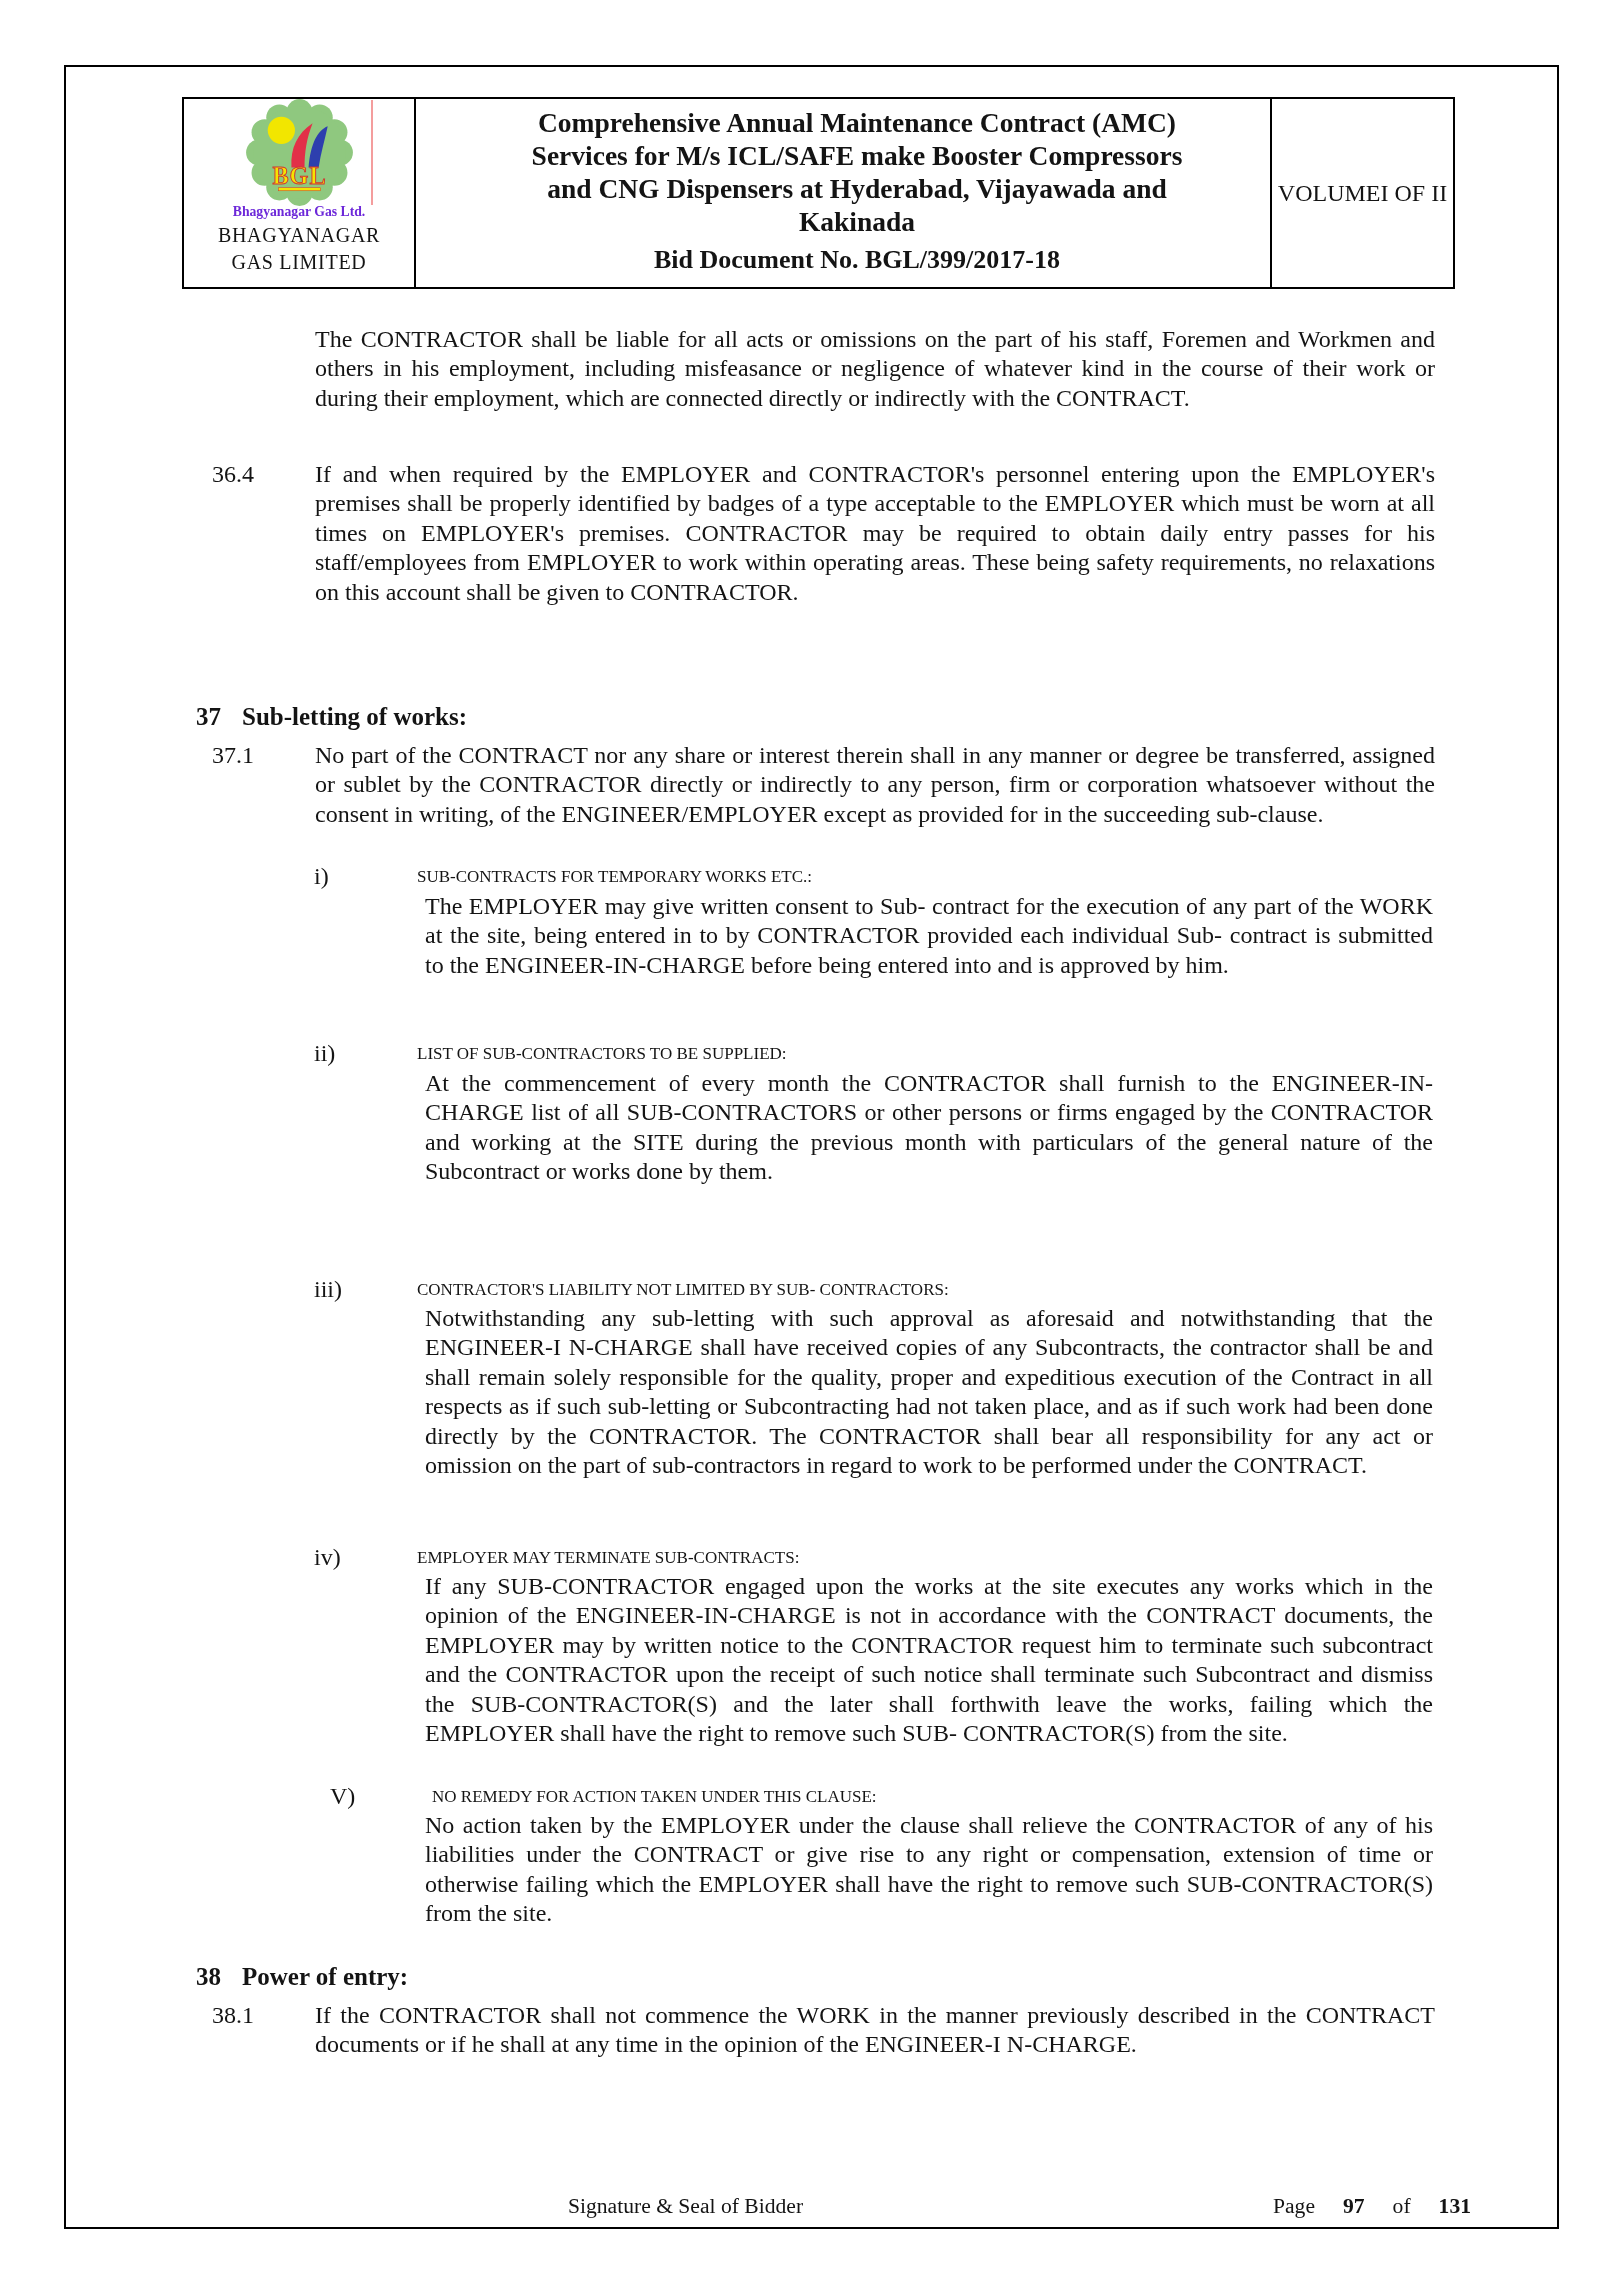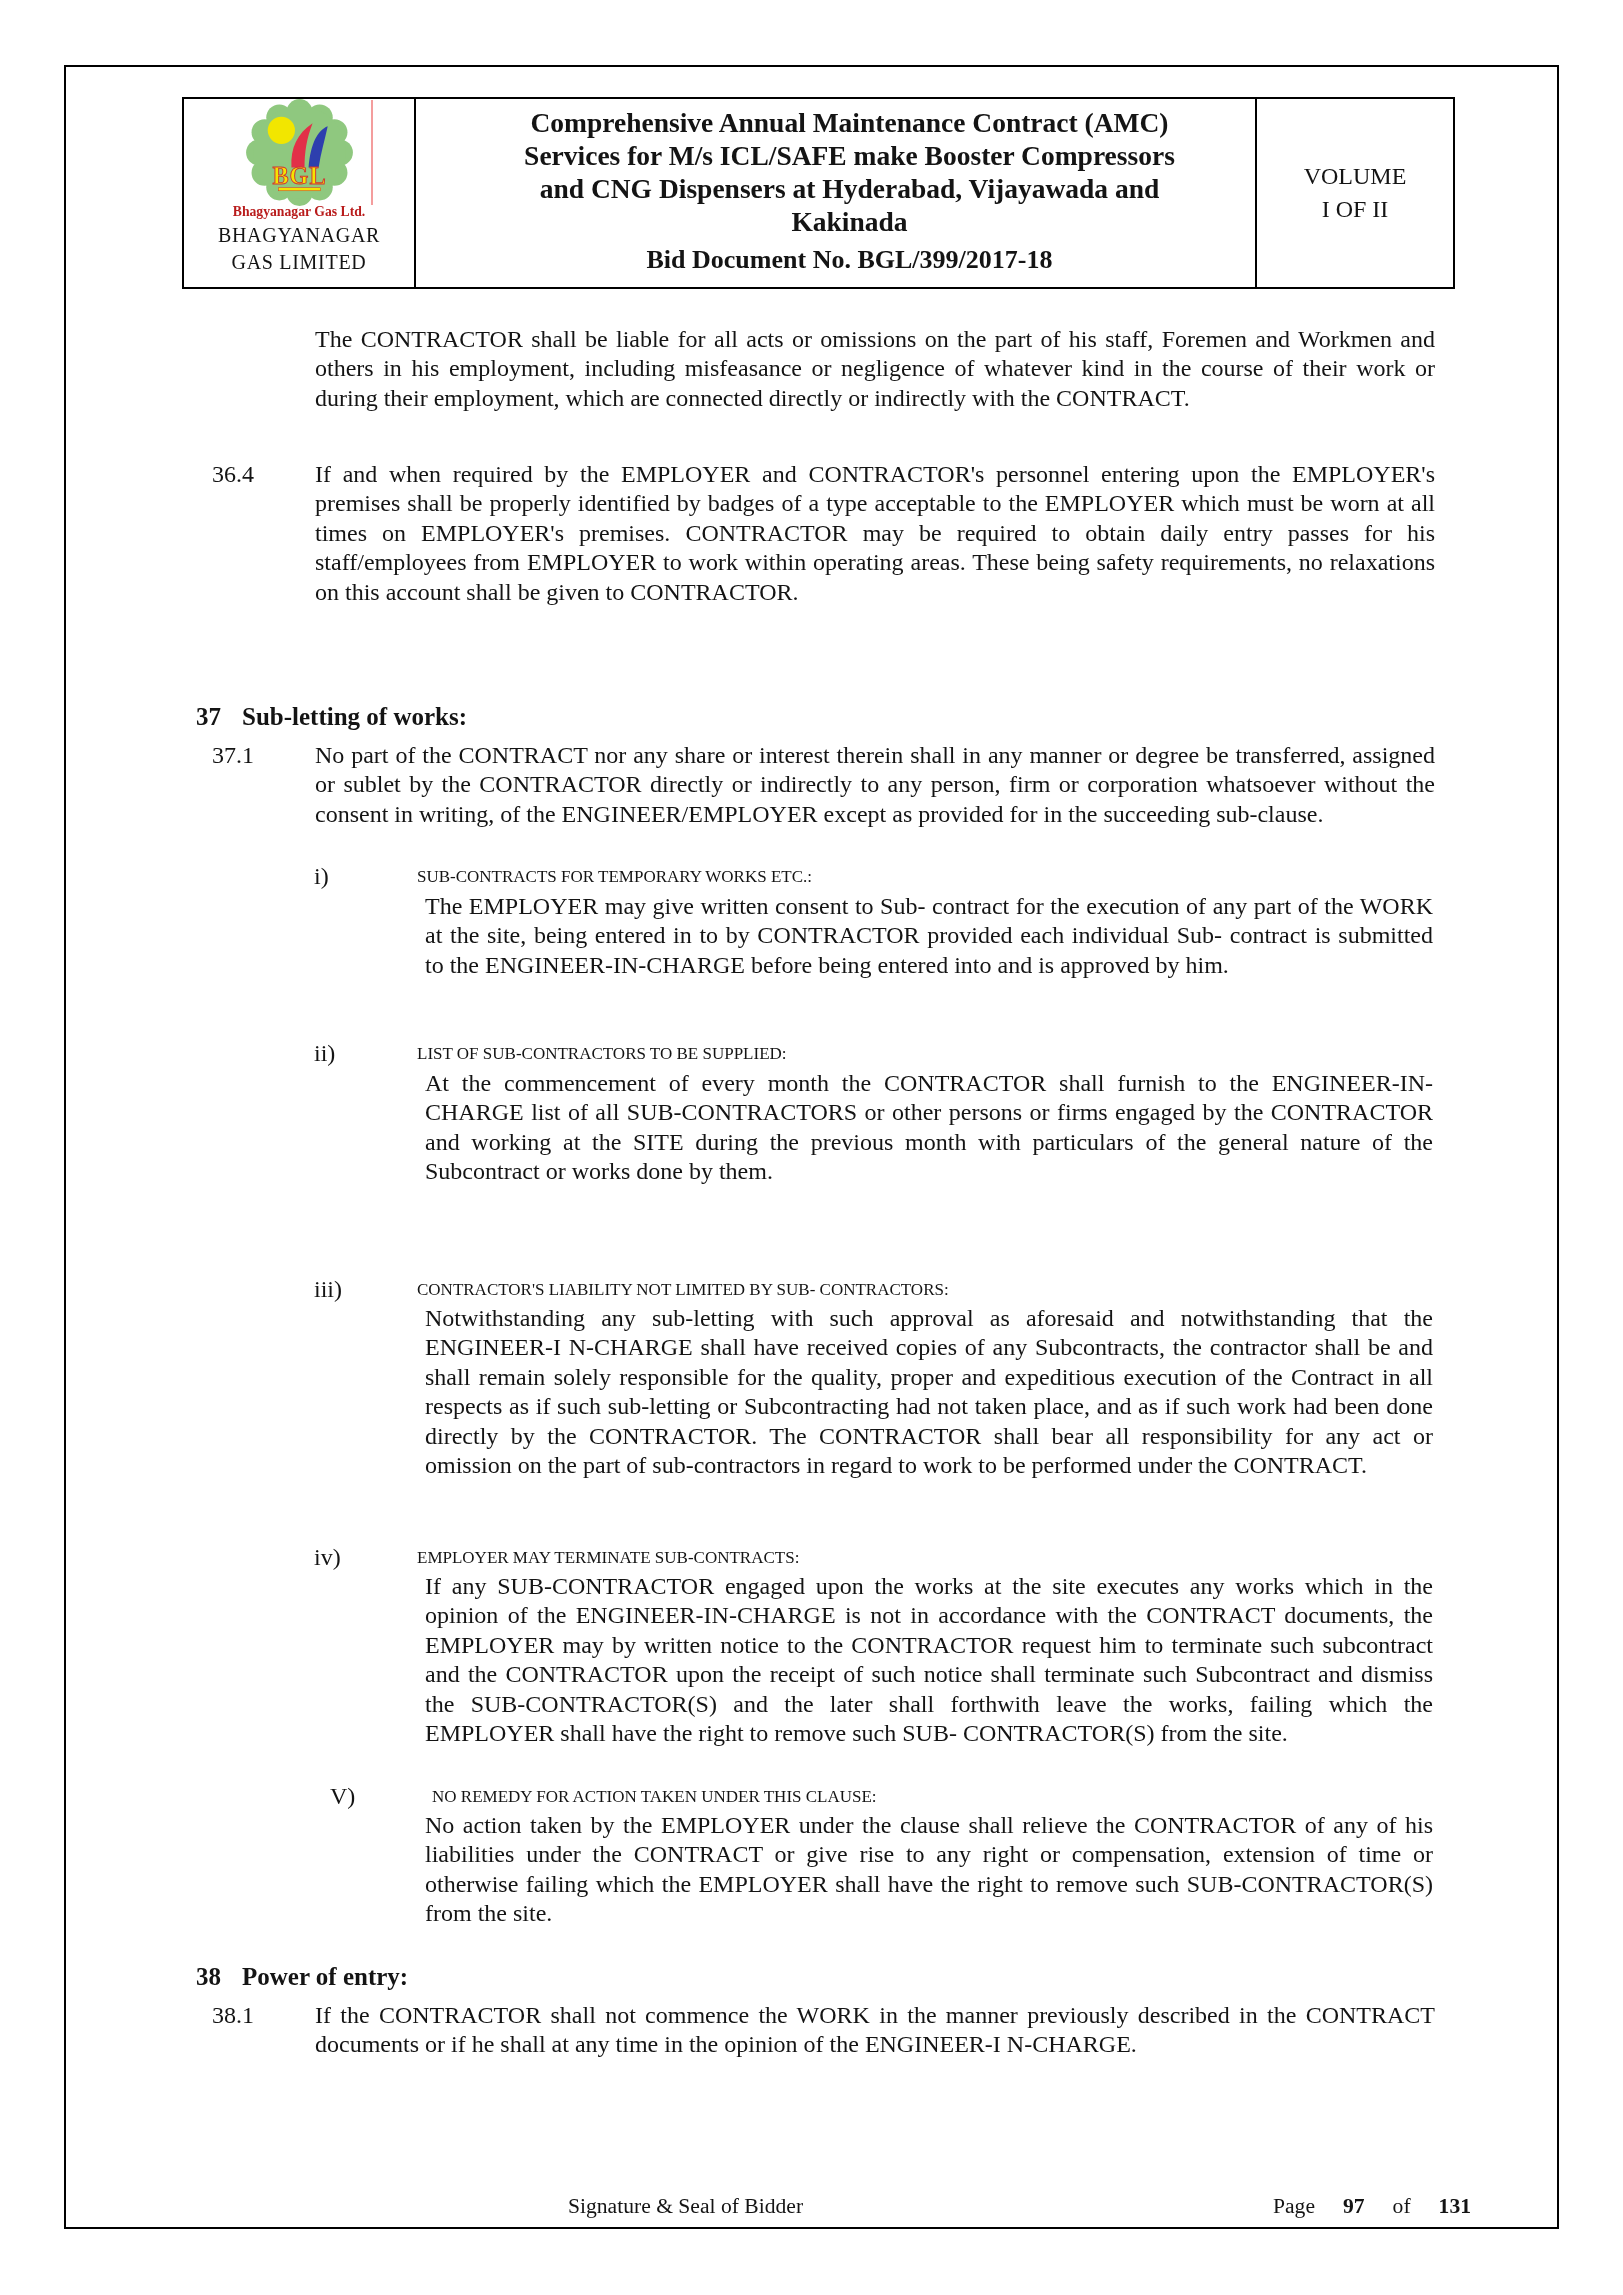--- a/index.html
+++ b/index.html
@@ -14,25 +14,25 @@
   }
   
   .header-table{
     left:182px;top:97px;width:1273px;height:192px;
     display:flex;border:2px solid #000;box-sizing:border-box;background:#fff;
   }
   .hcell{box-sizing:border-box;}
   .cell-logo{width:232px;border-right:2px solid #000;position:relative;
     display:flex;flex-direction:column;align-items:center;overflow:hidden;}
   .cell-title{flex:1;border-right:2px solid #000;text-align:center;padding-top:6.5px;padding-left:28px;}
-  .cell-volume{width:196px;display:flex;flex-direction:column;justify-content:center;align-items:center;}
+  .cell-volume{width:181px;display:flex;flex-direction:row;justify-content:center;align-items:center;}
   .title-line{font-weight:bold;font-size:27.5px;line-height:33px;}
   .bid-line{font-weight:bold;font-size:26px;line-height:30px;margin-top:7.9px;}
   .volume-line{font-size:24px;line-height:33px;}
-  .logo-caption{font-size:13.7px;line-height:14.4px;color:#b91c1c;font-weight:bold;margin-top:-5.2px;}
+  .logo-caption{font-size:13.7px;line-height:14.4px;color:#6d28d9;font-weight:bold;margin-top:-5.2px;}
   .company-name{font-size:20px;line-height:27.5px;letter-spacing:0.7px;margin-top:2.6px;text-align:center;}
   .scan-artifact-line{position:absolute;right:41px;top:1.3px;width:2px;height:105px;background:#f49d9d;}
   
   .bodytext{font-size:24px;line-height:29.4px;text-align:justify;}
   .clause-num{font-size:24px;line-height:29.4px;}
   .sec-heading{font-size:25px;line-height:30px;font-weight:bold;white-space:nowrap;}
   .sec-heading .sec-title{margin-left:21px;}
   .item-label{font-size:24px;line-height:29.4px;}
   .item-title{font-size:17px;line-height:29.4px;white-space:nowrap;}
   

